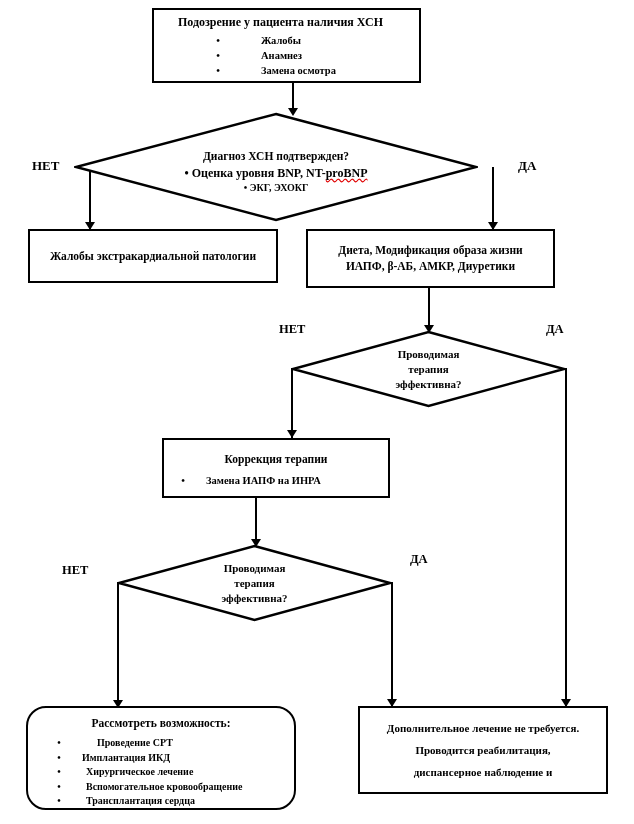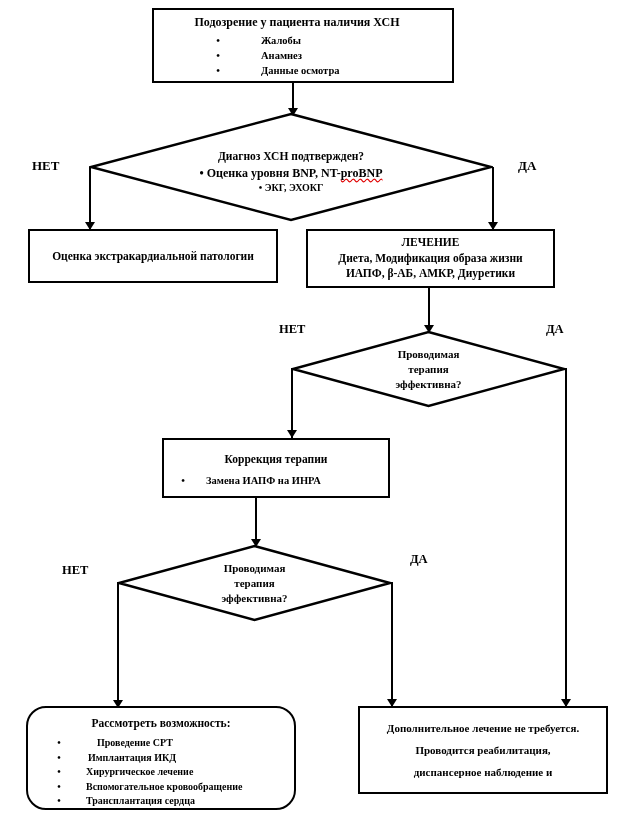--- a/index.html
+++ b/index.html
@@ -118,50 +118,49 @@
 
   <div class="vline" style="left:255px;top:498px;height:46px;"></div>
   <div class="arrow-head" style="left:251px;top:539px;"></div>
 
   <div class="vline" style="left:117px;top:582px;height:126px;"></div>
   <div class="arrow-head" style="left:113px;top:700px;"></div>
 
   <div class="vline" style="left:391px;top:582px;height:124px;"></div>
   <div class="arrow-head" style="left:387px;top:699px;"></div>
 
-  <div class="box" style="left:152px;top:8px;width:302px;height:75px;padding:6px 16px 4px 4px;">
+  <div class="box" style="left:152px;top:8px;width:269px;height:75px;padding:6px 16px 4px 4px;">
     <div class="title" style="font-size:12px;">Подозрение у пациента наличия ХСН</div>
     <ul class="bullets" style="font-size:10.5px;margin-top:3px;padding-left:55px;">
       <li><span class="bul">•</span><span class="txt" style="margin-left:38px;">Жалобы</span></li>
       <li><span class="bul">•</span><span class="txt" style="margin-left:38px;">Анамнез</span></li>
-      <li><span class="bul">•</span><span class="txt" style="margin-left:38px;">Данные осмотра</span></li>
+      <li><span class="bul">•</span><span class="txt" style="margin-left:38px;">Замена осмотра</span></li>
     </ul>
   </div>
 
-  <div class="diamond-wrap" style="left:89px;top:112px;width:404px;height:110px;">
+  <div class="diamond-wrap" style="left:74px;top:112px;width:404px;height:110px;">
     <svg width="404" height="110" viewBox="0 0 404 110">
       <polygon points="202,2 402,55 202,108 2,55" fill="#ffffff" stroke="#000000" stroke-width="2.4"></polygon>
     </svg>
     <div class="diamond-label" style="top:38px;font-size:11.5px;">Диагноз ХСН подтвержден?</div>
     <div class="dlab-sub" style="position:absolute;left:0;right:0;top:54px;font-size:12px;">
       <span>•&nbsp;</span><span>Оценка уровня BNP, NT-</span><span class="spell">proBNP</span>
     </div>
     <div class="dlab-sub" style="position:absolute;left:0;right:0;top:70px;font-size:10px;">
       <span>•&nbsp;</span><span>ЭКГ, ЭХОКГ</span>
     </div>
   </div>
   <div class="yn" style="left:32px;top:158px;font-size:13px;">НЕТ</div>
   <div class="yn" style="left:518px;top:158px;font-size:13px;">ДА</div>
 
   <div class="box" style="left:28px;top:229px;width:250px;height:54px;">
-    <div class="line" style="font-size:11.5px;">Оценка  экстракардиальной патологии</div>
+    <div class="line" style="font-size:11.5px;">Жалобы  экстракардиальной патологии</div>
   </div>
 
   <div class="box" style="left:306px;top:229px;width:249px;height:59px;">
-    <div class="line" style="font-size:11.5px;line-height:1.35;">ЛЕЧЕНИЕ</div>
     <div class="line" style="font-size:11.5px;line-height:1.35;">Диета, Модификация образа жизни</div>
     <div class="line" style="font-size:11.5px;line-height:1.35;">ИАПФ, β-АБ, АМКР, Диуретики</div>
   </div>
 
   <div class="diamond-wrap" style="left:291px;top:330px;width:275px;height:78px;">
     <svg width="275" height="78" viewBox="0 0 275 78">
       <polygon points="137.5,2 273,39 137.5,76 2,39" fill="#ffffff" stroke="#000000" stroke-width="2.4"></polygon>
     </svg>
     <div class="diamond-label" style="top:18px;font-size:11px;">Проводимая</div>
     <div class="diamond-label" style="top:33px;font-size:11px;">терапия</div>
@@ -185,21 +184,21 @@
     <div class="diamond-label" style="top:33px;font-size:11px;">терапия</div>
     <div class="diamond-label" style="top:48px;font-size:11px;">эффективна?</div>
   </div>
   <div class="yn" style="left:62px;top:563px;font-size:12.5px;">НЕТ</div>
   <div class="yn" style="left:410px;top:552px;font-size:12.5px;">ДА</div>
 
   <div class="box" style="left:26px;top:706px;width:270px;height:104px;padding:8px 4px 4px 4px;justify-content:flex-start;border-radius:20px;">
     <div class="title" style="font-size:11.5px;">Рассмотреть возможность:</div>
     <ul class="bullets" style="font-size:10px;margin-top:6px;padding-left:22px;">
       <li><span class="bul">•</span><span class="txt" style="margin-left:33px;">Проведение СРТ</span></li>
-      <li><span class="bul">•</span><span class="txt" style="margin-left:24px;">Имплантация ИКД</span></li>
+      <li><span class="bul">•</span><span class="txt" style="margin-left:18px;">Имплантация ИКД</span></li>
       <li><span class="bul">•</span><span class="txt" style="margin-left:22px;">Хирургическое лечение</span></li>
       <li><span class="bul">•</span><span class="txt" style="margin-left:22px;">Вспомогательное кровообращение</span></li>
       <li><span class="bul">•</span><span class="txt" style="margin-left:22px;">Трансплантация сердца</span></li>
     </ul>
   </div>
 
   <div class="box" style="left:358px;top:706px;width:250px;height:88px;padding:4px;">
     <div class="line" style="font-size:11px;line-height:2.0;">Дополнительное лечение не требуется.</div>
     <div class="line" style="font-size:11px;line-height:2.0;text-align:center;">Проводится реабилитация,</div>
     <div class="line" style="font-size:11px;line-height:2.0;">диспансерное наблюдение и</div>

